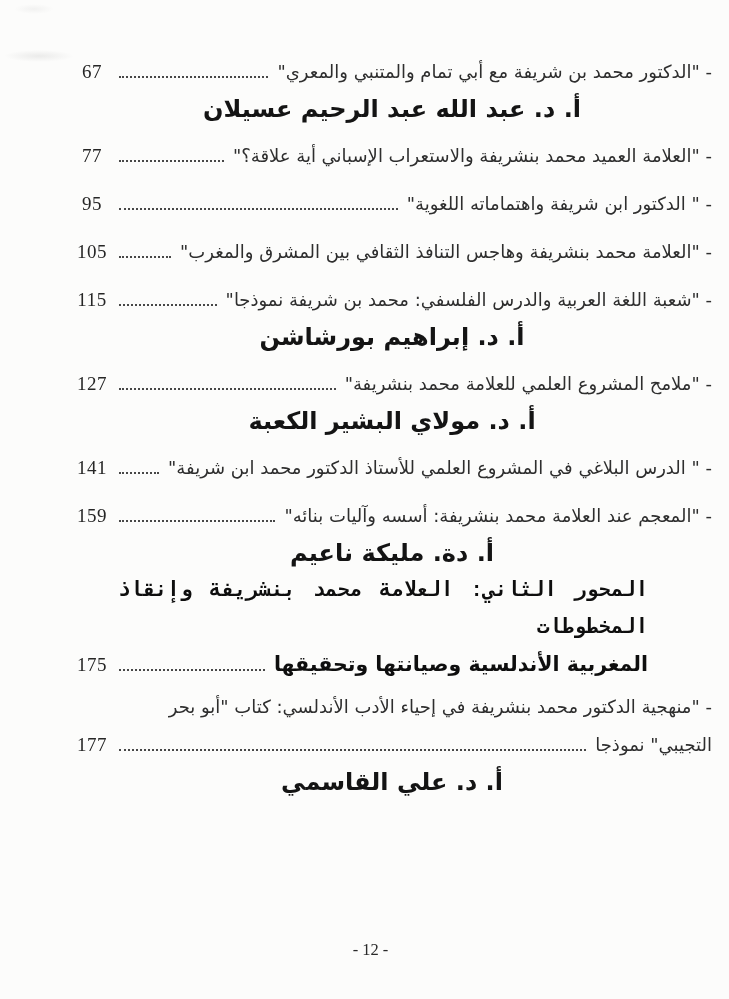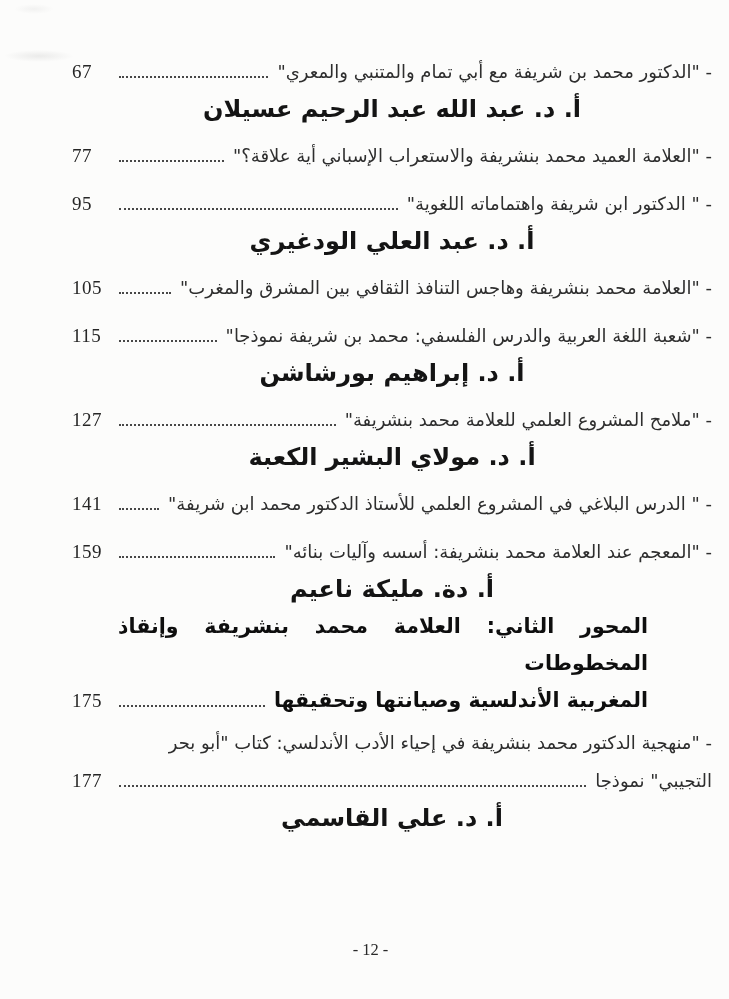--- a/index.html
+++ b/index.html
@@ -50,21 +50,21 @@
   .leader {
     flex: 1 1 auto;
     min-width: 10px;
     border-bottom: 2.5px dotted #474747;
     margin: 0 9px 0 7px;
   }
   .entry-page {
     font-family: "Liberation Serif", "DejaVu Serif", serif;
     font-size: 19px;
     min-width: 40px;
-    text-align: left;
+    text-align: center;
     color: #262626;
     letter-spacing: 0.5px;
   }
   .entry-author {
     text-align: center;
     font-weight: bold;
     font-size: 24px;
     line-height: 30px;
     margin-top: 6px;
     color: #141414;
@@ -73,20 +73,21 @@
     font-weight: bold;
     font-size: 20.5px;
     line-height: 37px;
     color: #0e0e0e;
     margin: -12px 64px 8px 0;
   }
   .heading-line1 {
     text-align: justify;
     text-align-last: justify;
     margin-left: 46px;
+    font-family: Liberation Mono, monospace;
   }
   .heading-line2 {
     display: flex;
     align-items: baseline;
   }
   .heading-line2 .entry-page { font-weight: normal; }
   .page-footer {
     position: absolute;
     top: 940px;
     left: 12px;
@@ -123,21 +124,20 @@
         <span class="entry-page">77</span>
       </div>
     </section>
 
     <section class="entry">
       <div class="entry-line">
         <span class="entry-title">- " الدكتور ابن شريفة واهتماماته اللغوية"</span>
         <span class="leader"></span>
         <span class="entry-page">95</span>
       </div>
-      <div class="entry-author">أ. د. عبد العلي الودغيري</div>
     </section>
 
     <section class="entry">
       <div class="entry-line">
         <span class="entry-title">- "العلامة محمد بنشريفة وهاجس التنافذ الثقافي بين المشرق والمغرب"</span>
         <span class="leader"></span>
         <span class="entry-page">105</span>
       </div>
     </section>
 

